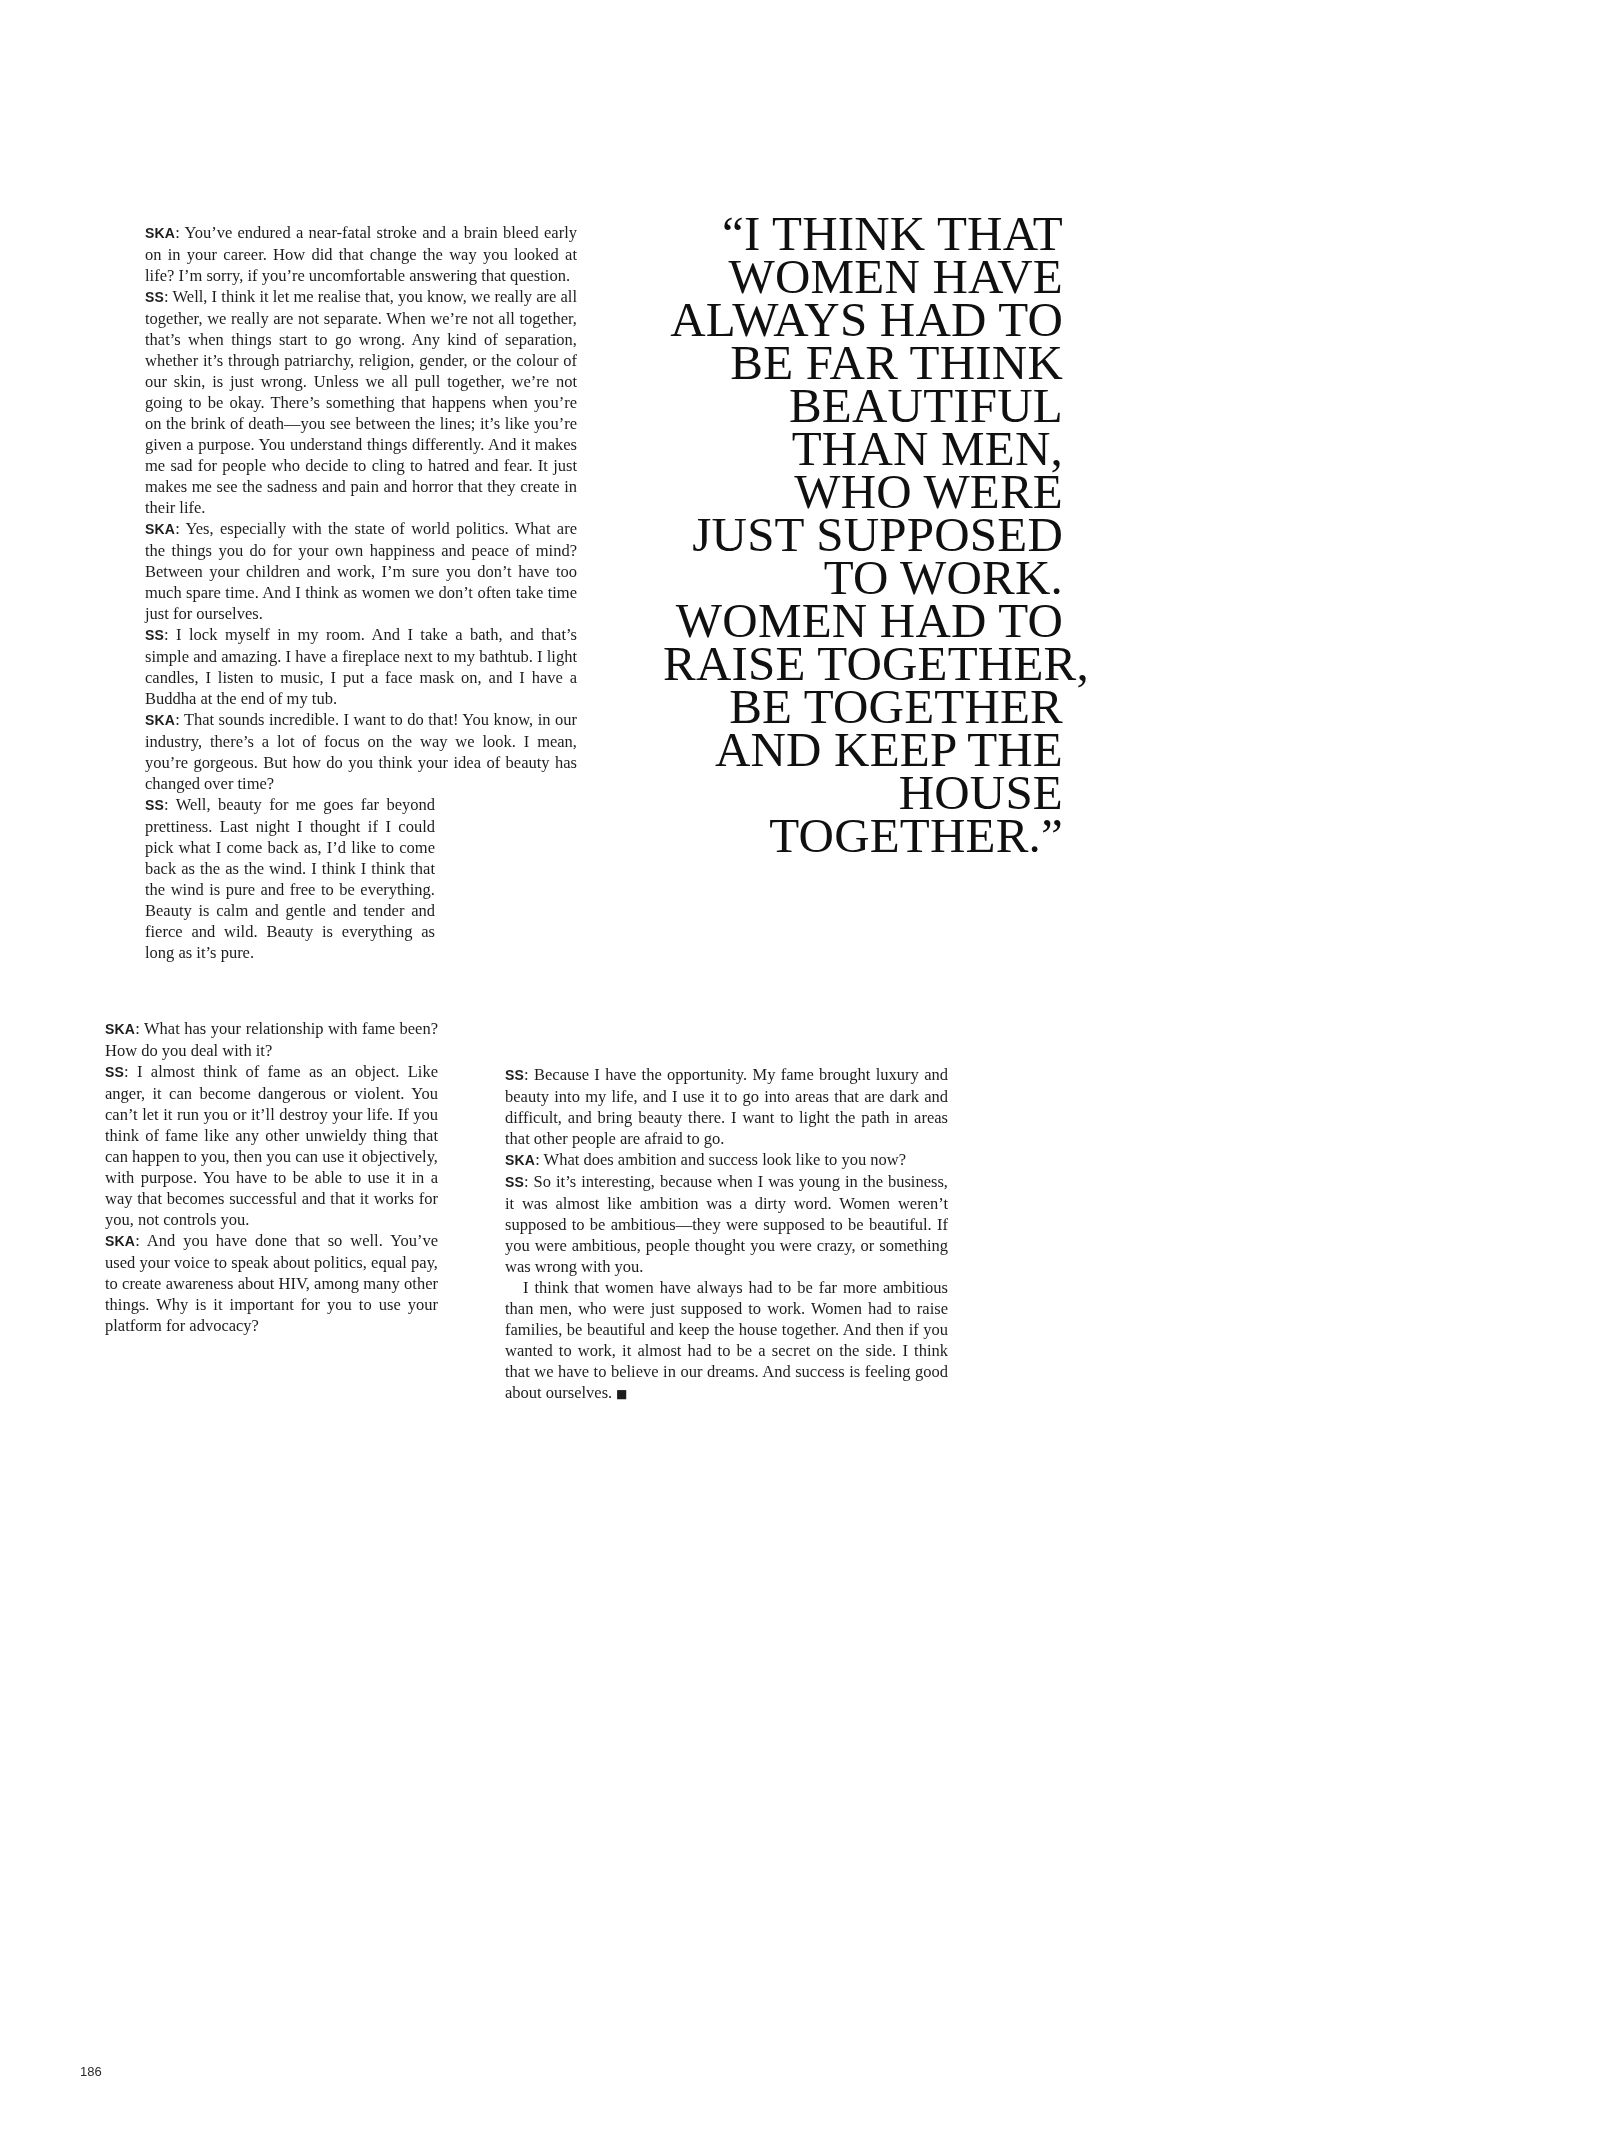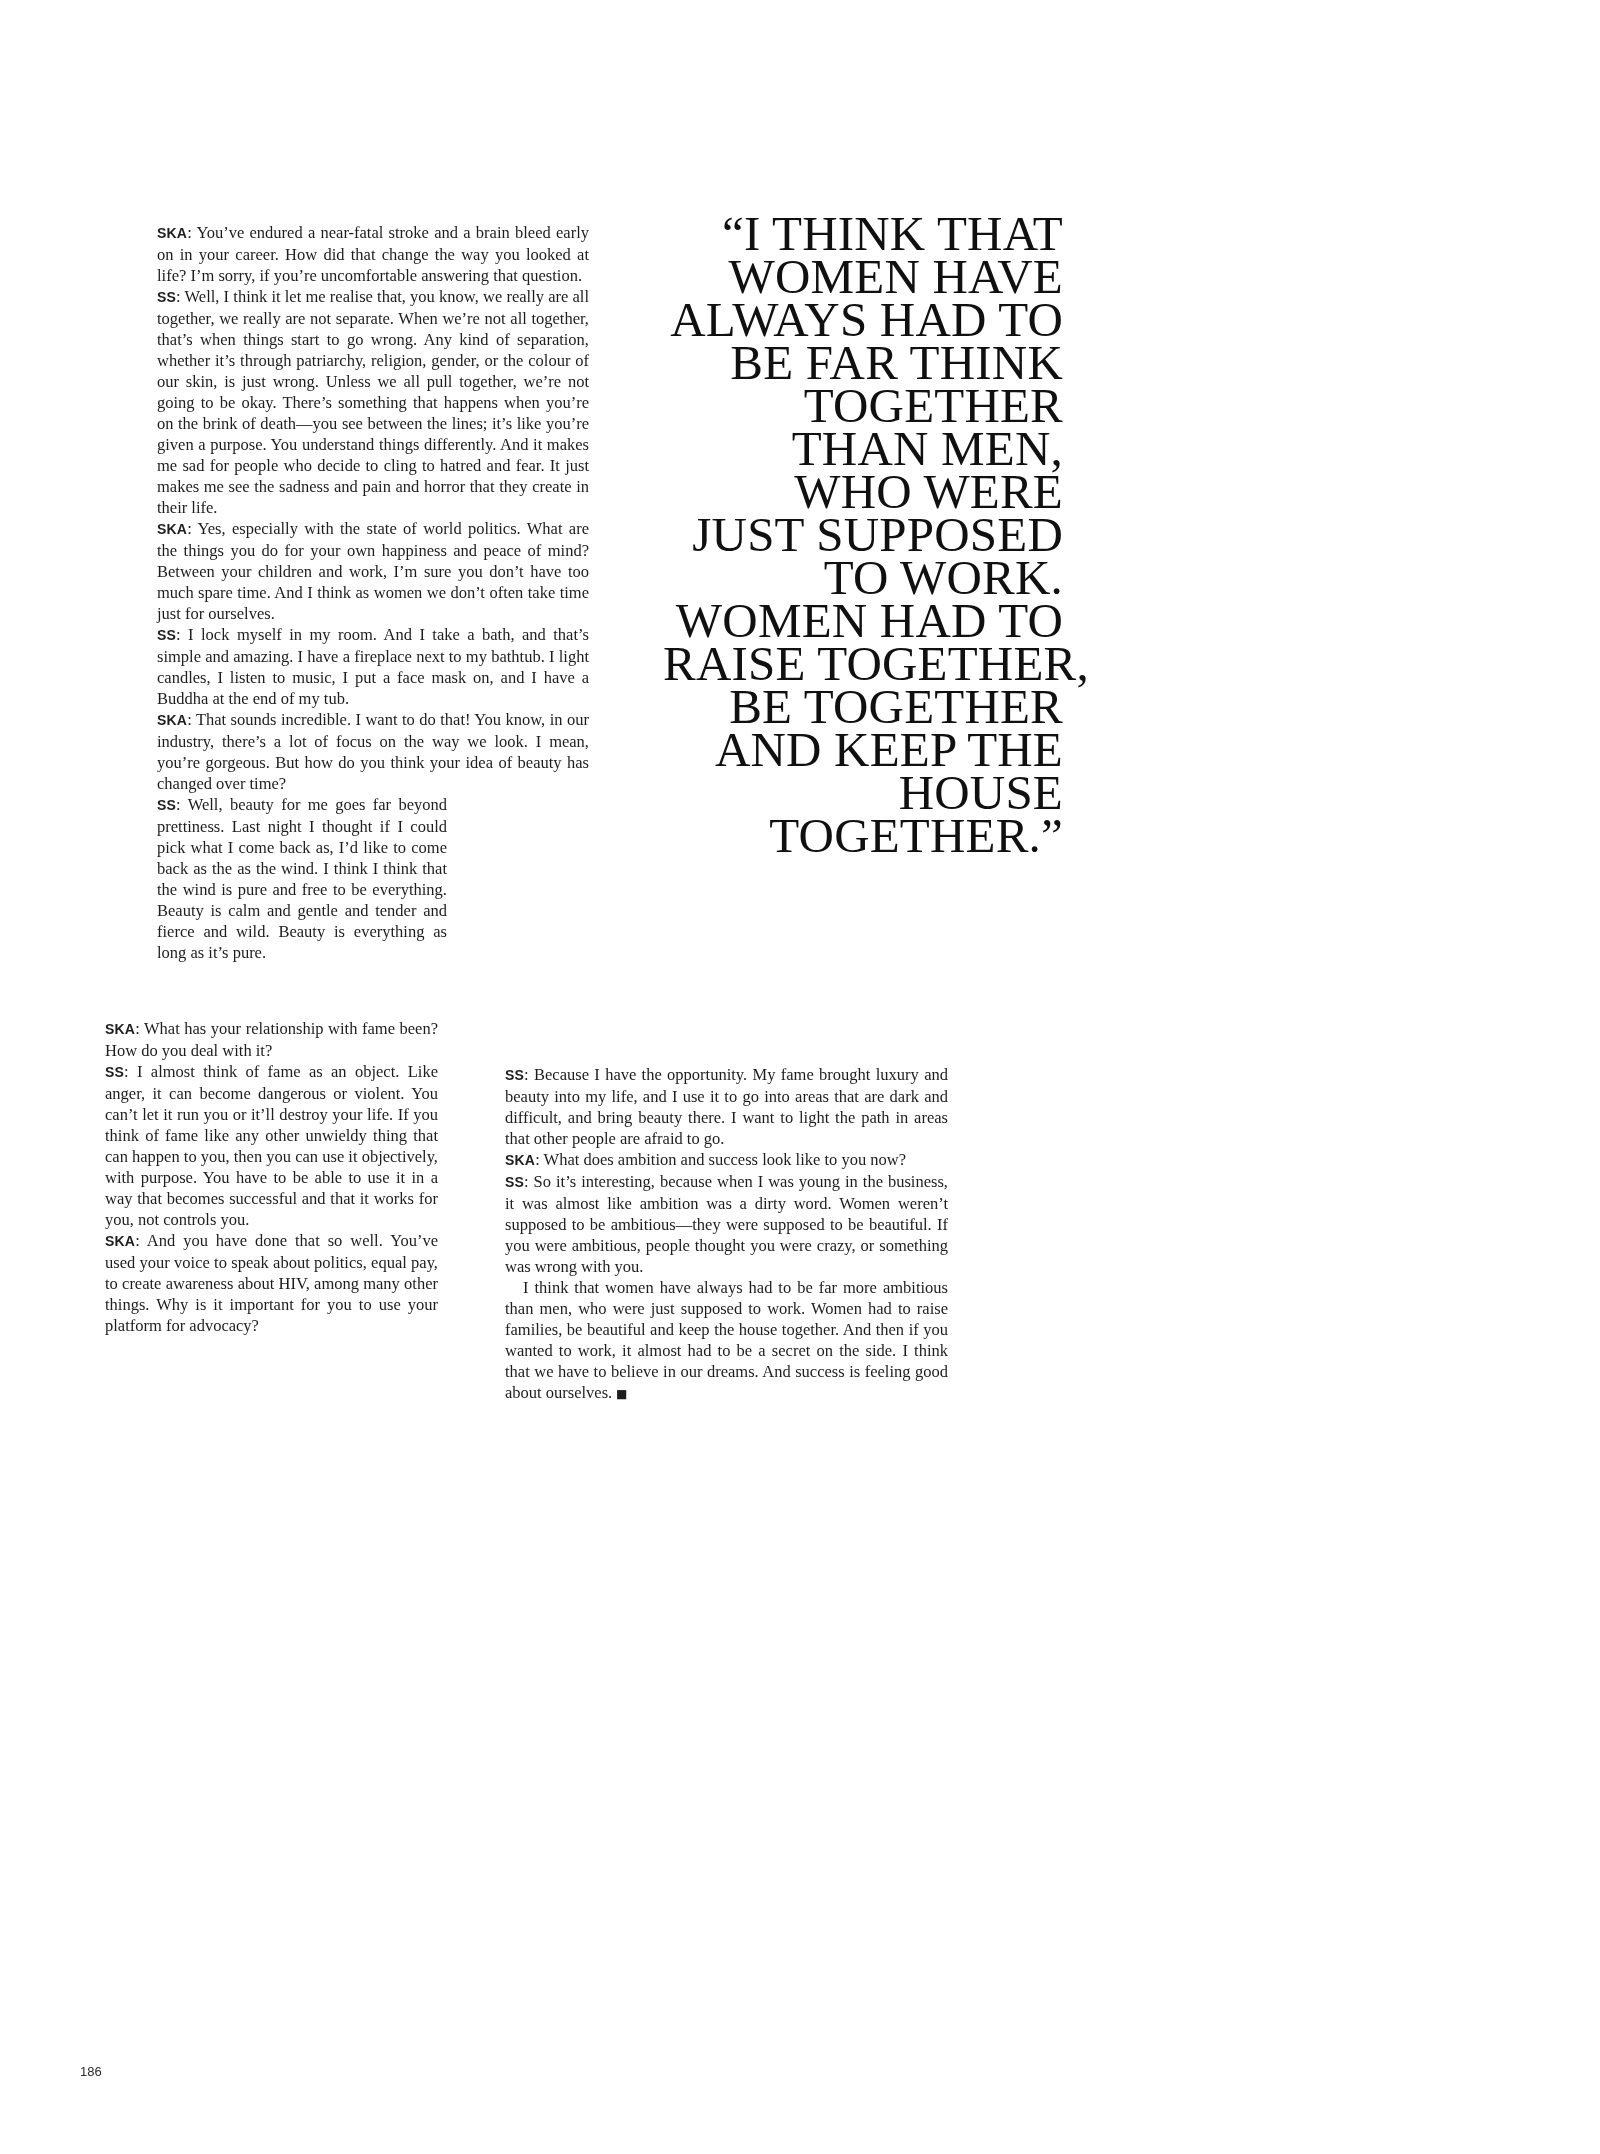--- a/index.html
+++ b/index.html
@@ -28,21 +28,21 @@
     float: right;
     width: 142px;
     height: 152px;
   }
   .spk {
     font-family: "Liberation Sans", sans-serif;
     font-weight: 700;
     font-size: 14px;
     letter-spacing: 0.2px;
   }
-  .col-a { left: 145px; top: 222px; width: 432px; margin-left: 12px; }
+  .col-a { left: 145px; top: 222px; width: 432px; }
   .col-b { left: 105px; top: 1018px; width: 333px; }
   .col-c { left: 505px; top: 1064px; width: 443px; }
   .pull-quote {
     position: absolute;
     left: 663px;
     top: 212px;
     width: 400px;
     font-family: "Liberation Serif", serif;
     font-weight: 400;
     font-size: 49px;
@@ -74,21 +74,21 @@
       <p><strong class="spk">SS</strong>: I lock myself in my room. And I take a bath, and that’s simple and amazing. I have a fireplace next to my bathtub. I light candles, I listen to music, I put a face mask on, and I have a Buddha at the end of my tub.</p>
       <p><strong class="spk">SKA</strong>: That sounds incredible. I want to do that! You know, in our industry, there’s a lot of focus on the way we look. I mean, you’re gorgeous. But how do you think your idea of beauty has changed over time?</p>
       <p class="narrow"><strong class="spk">SS</strong>: Well, beauty for me goes far beyond prettiness. Last night I thought if I could pick what I come back as, I’d like to come back as the as the wind. I think I think that the wind is pure and free to be everything. Beauty is calm and gentle and tender and fierce and wild. Beauty is everything as long as it’s pure.</p>
     </div>
 
   <div class="pull-quote">
       <div>“I THINK THAT</div>
       <div>WOMEN HAVE</div>
       <div>ALWAYS HAD TO</div>
       <div>BE FAR THINK</div>
-      <div>TOGETHER</div>
+      <div>BEAUTIFUL</div>
       <div>THAN MEN,</div>
       <div>WHO WERE</div>
       <div>JUST SUPPOSED</div>
       <div>TO WORK.</div>
       <div>WOMEN HAD TO</div>
       <div>RAISE TOGETHER,</div>
       <div>BE TOGETHER</div>
       <div>AND KEEP THE</div>
       <div>HOUSE</div>
       <div>TOGETHER.”</div>

